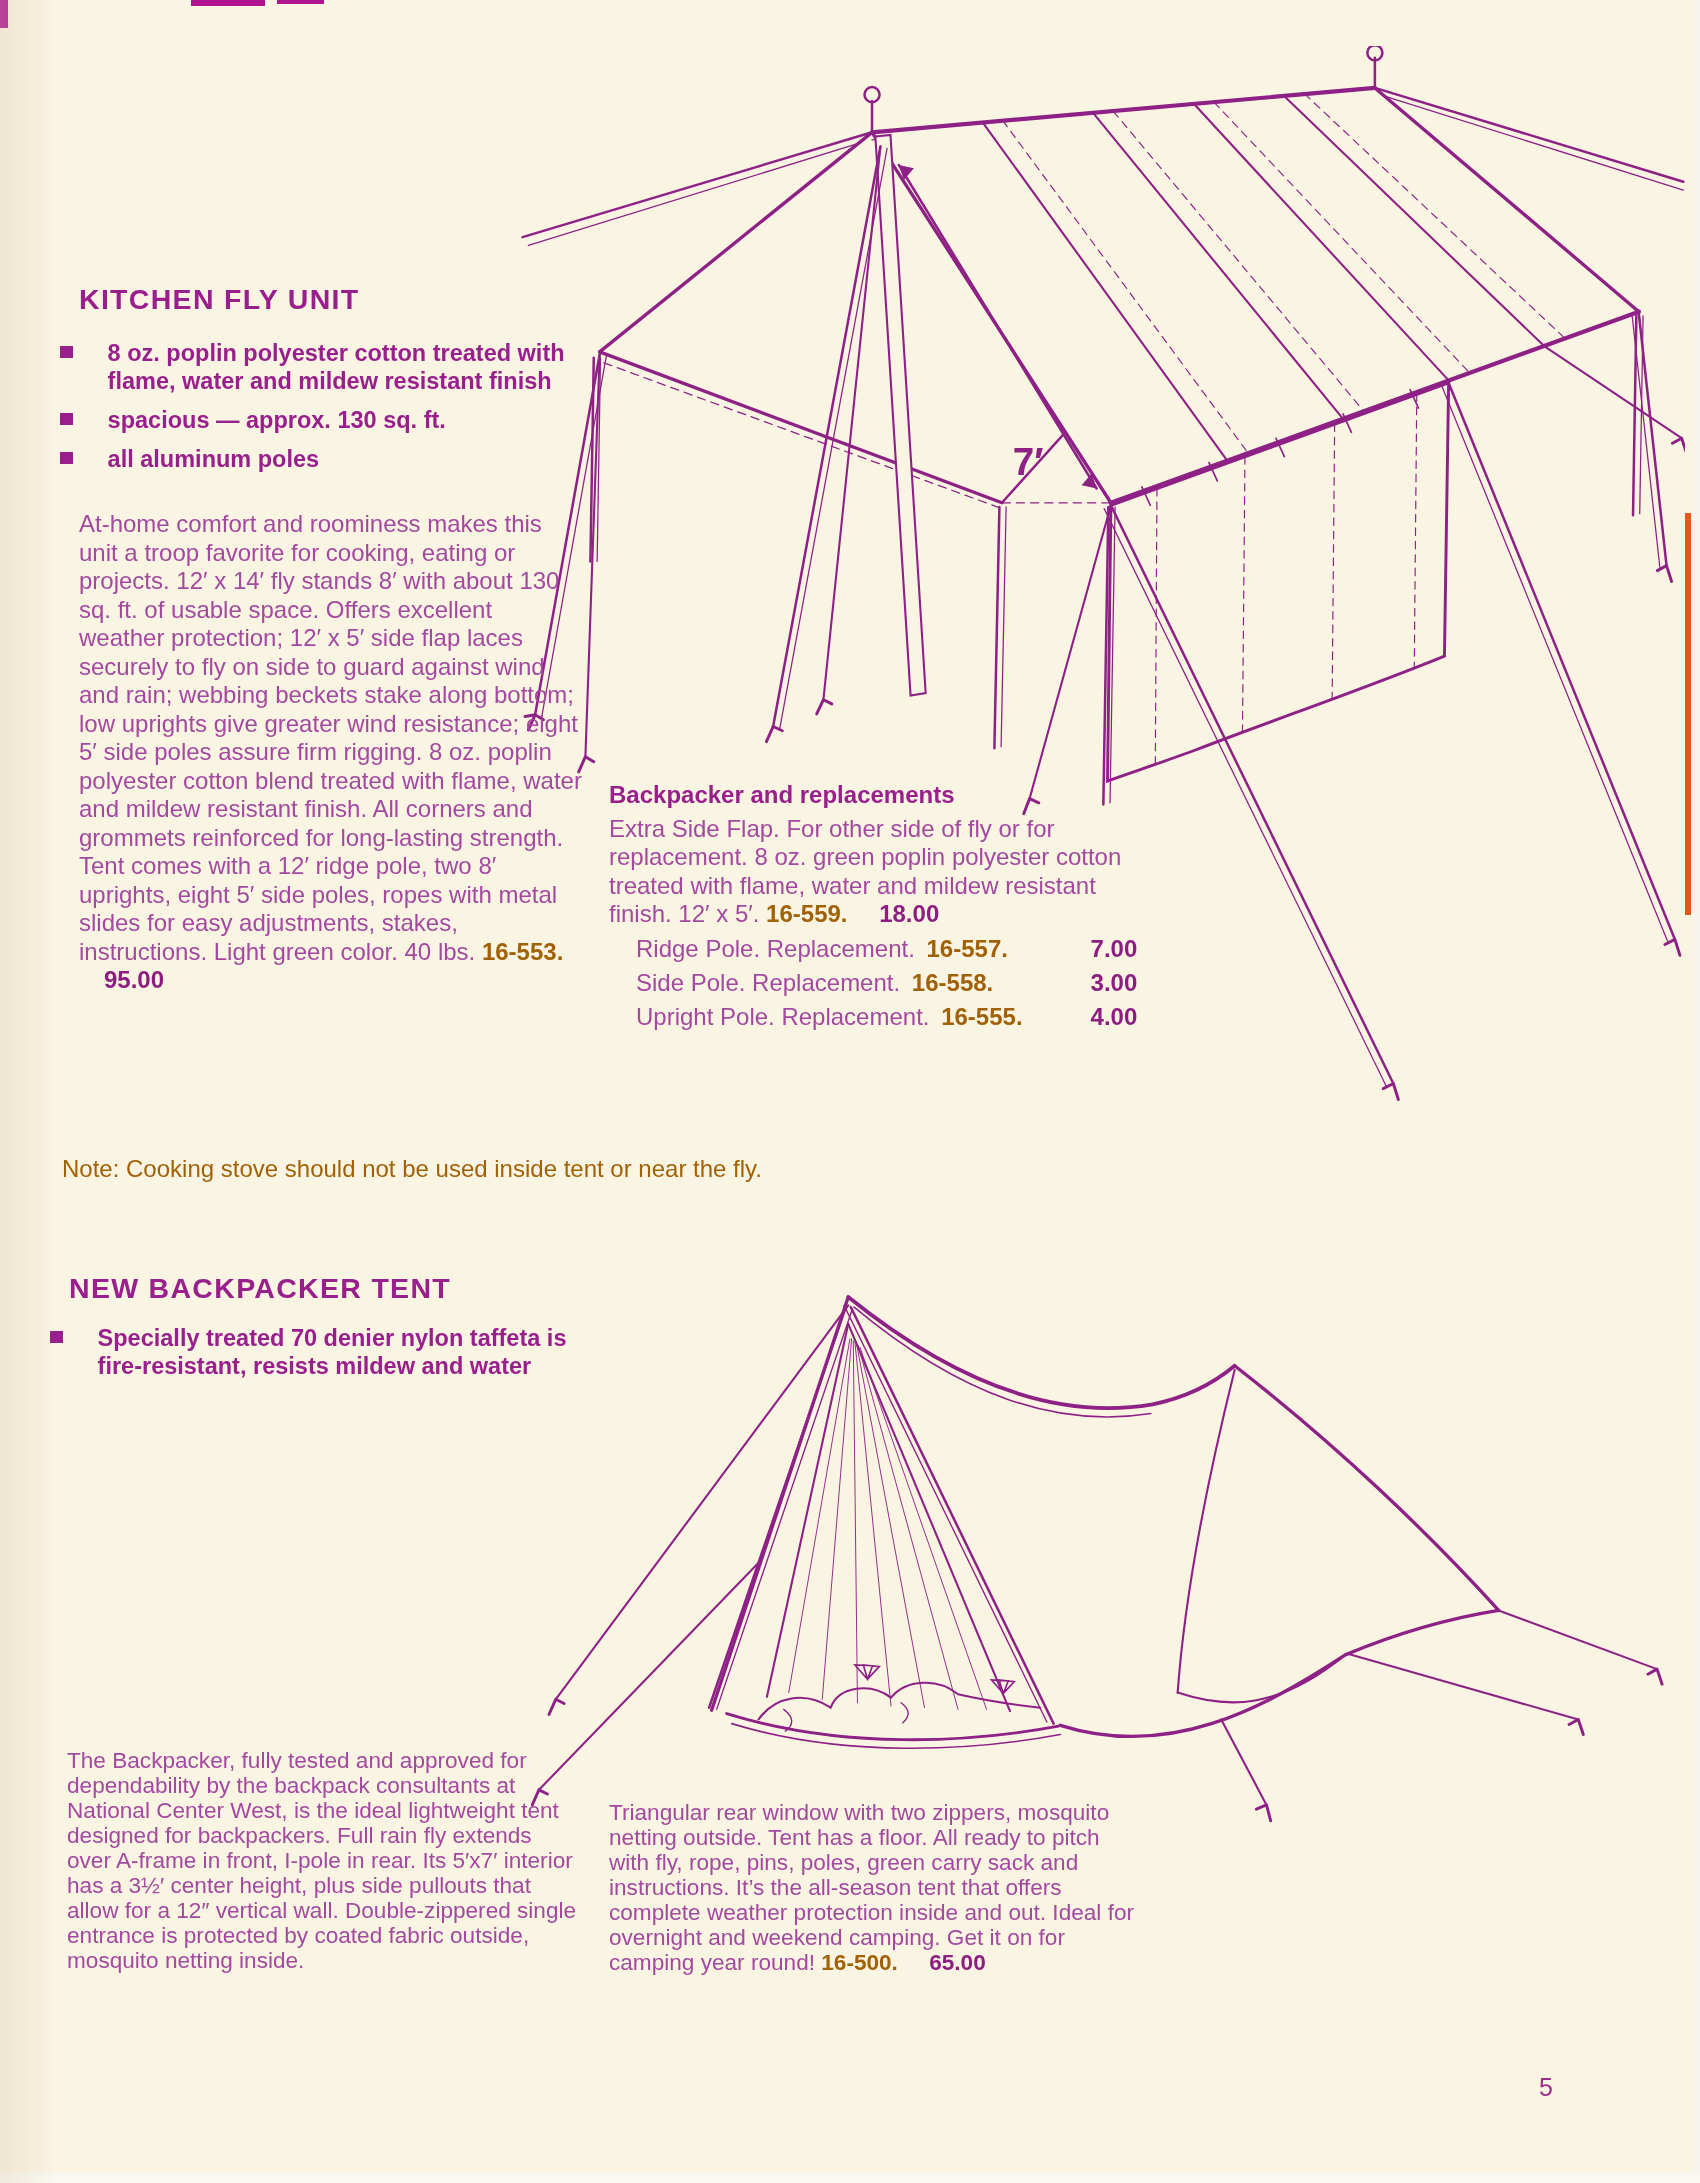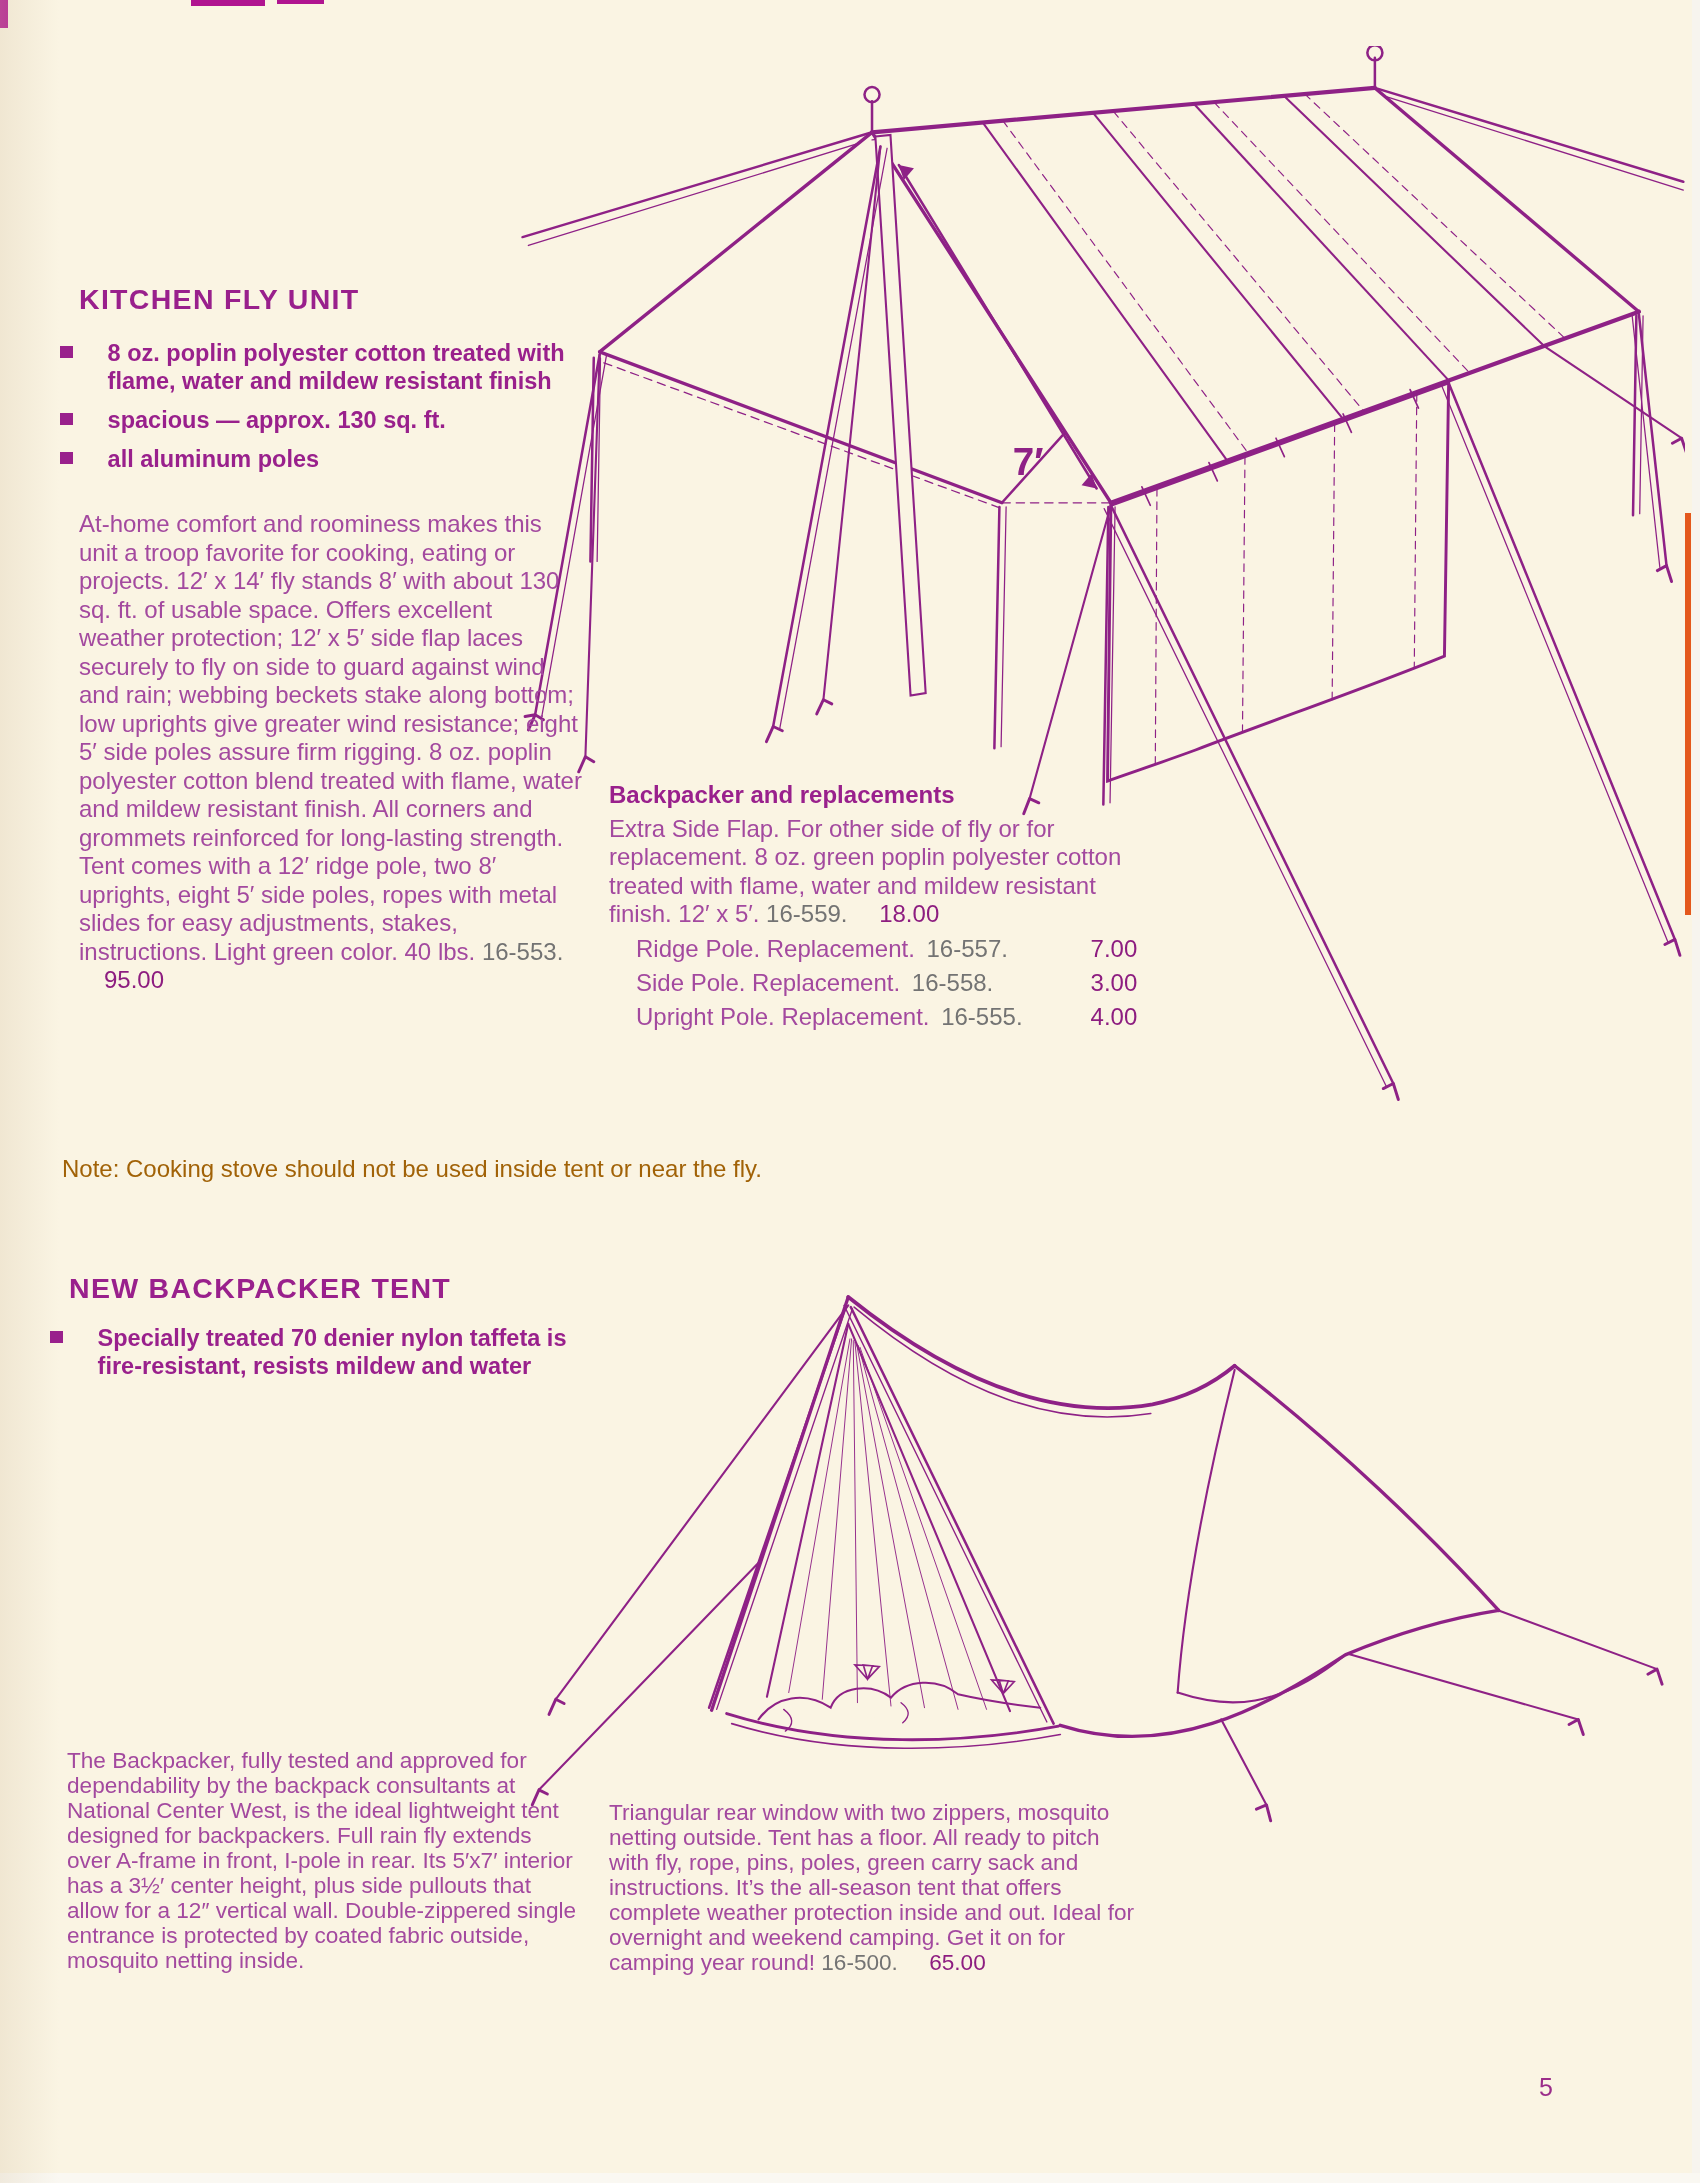--- a/index.html
+++ b/index.html
@@ -8,22 +8,22 @@
     background:#faf4e3;
     font-family:"Liberation Sans", sans-serif;
     -webkit-font-smoothing:antialiased;
   }
   .abs{position:absolute;}
   
   .h1{font-weight:bold;font-size:28.5px;letter-spacing:1.3px;color:#99208c;}
   .h2{font-weight:bold;font-size:24px;color:#99208c;}
   .body-txt{font-size:24px;line-height:28.5px;color:#a3499f;}
   .body-sm{font-size:22.6px;line-height:25px;color:#a3499f;}
-  .code{font-weight:normal;color:#737373;}
-  .price{font-weight:normal;color:#8d1d80;margin-left:25px;}
+  .code{font-weight:bold;color:#a16207;}
+  .price{font-weight:bold;color:#8d1d80;margin-left:25px;}
   .bullets{list-style:none;margin:0;padding:0;}
   .bullets li{display:flex;margin-bottom:11px;gap:24px;}
   .bullet-sq{flex:0 0 auto;width:12.6px;height:12.6px;background:#99208c;margin:6.7px 11px 0 0;}
   .bullets .bt{font-weight:bold;font-size:23.5px;line-height:28px;color:#99208c;}
   .acc-item{display:flex;margin-top:5.9px;font-size:24px;line-height:28px;color:#a3499f;width:513px;margin-left:27px;}
   .acc-item .code{margin-left:11.7px;}
   .acc-item .price{margin-left:auto;margin-right:11.7px;text-align:center;}
   .note{font-size:24px;color:#a16207;margin-top:13px;}
   .pageno{font-size:25px;color:#9b2d8a;}
   

